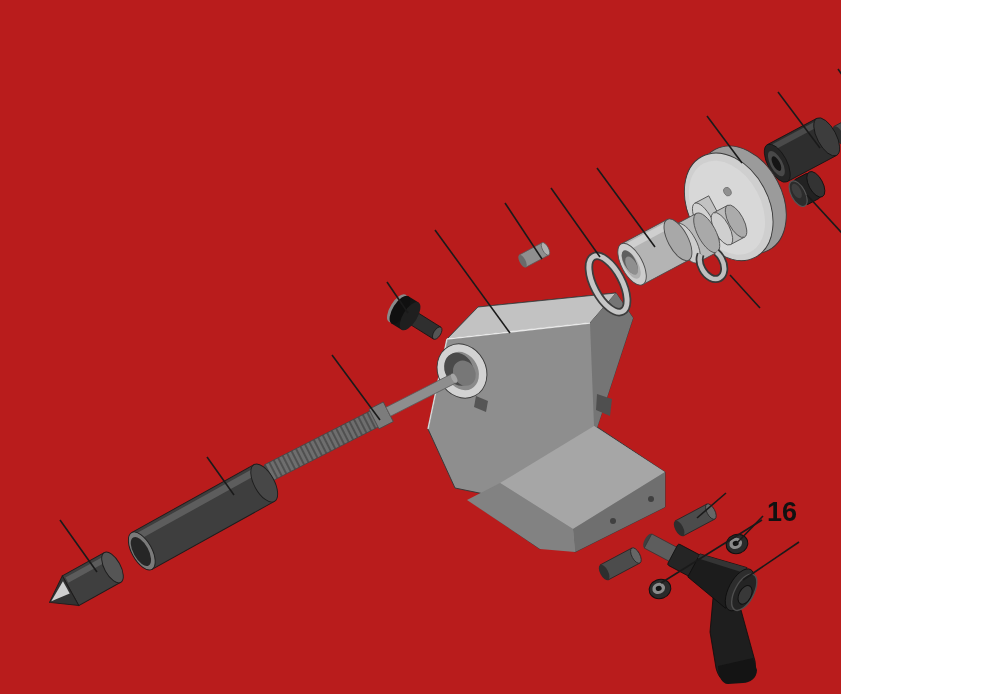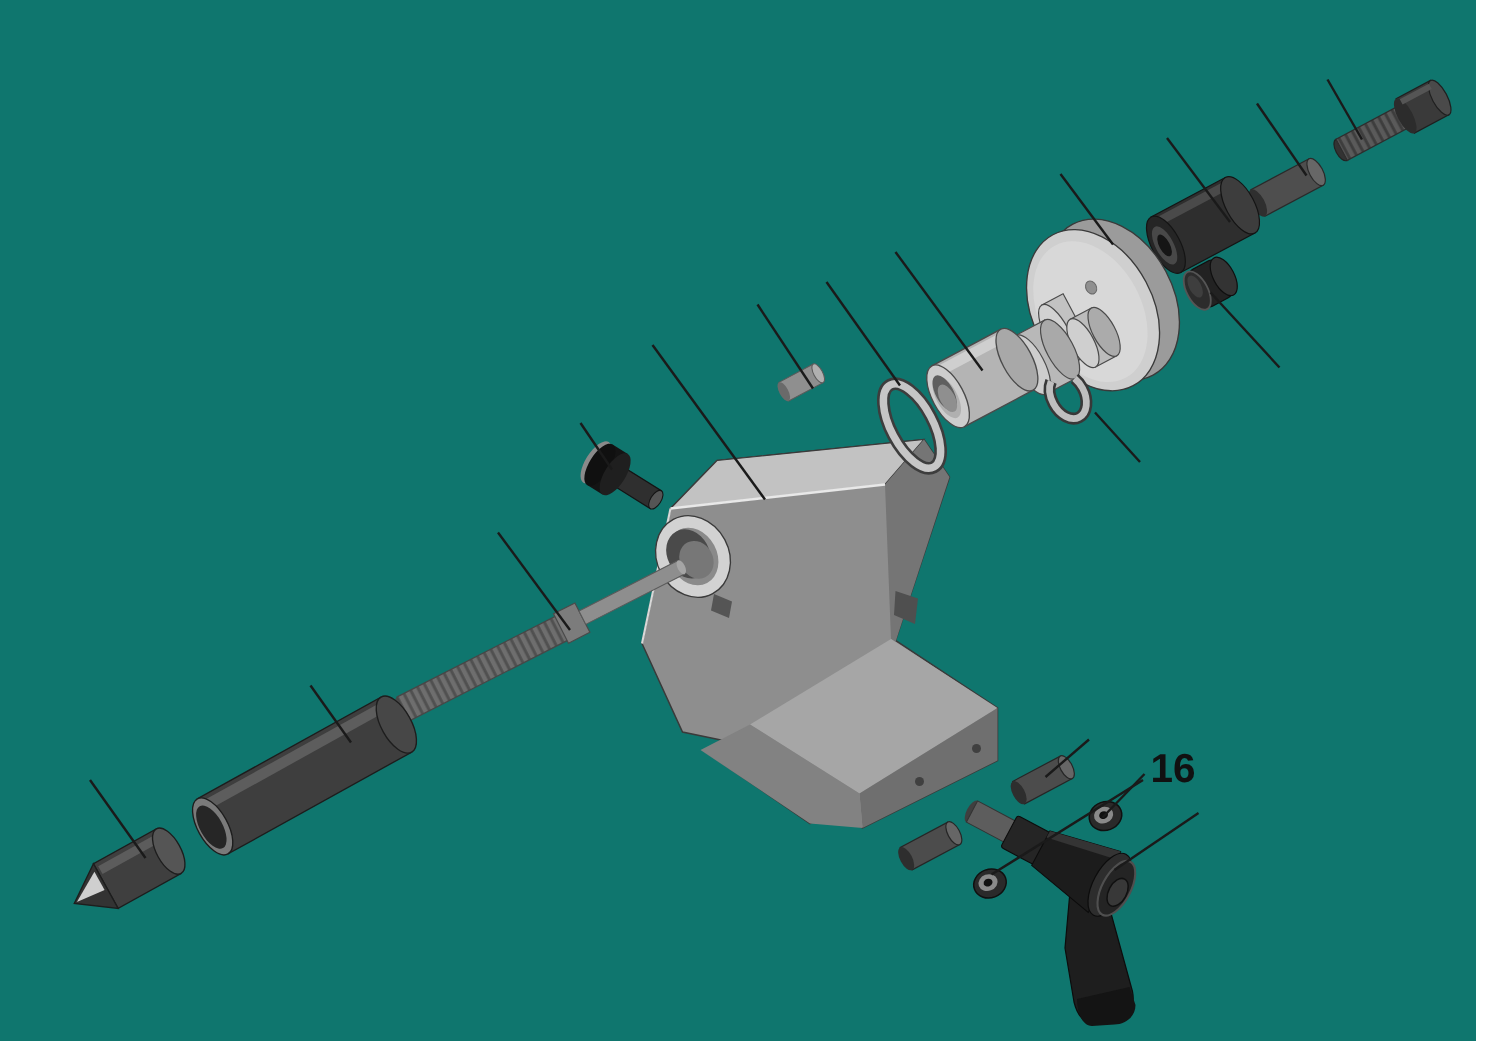--- a/index.html
+++ b/index.html
@@ -1,16 +1,16 @@
 <!DOCTYPE html>
 <html><head>
 <meta charset="utf-8">
 <style>
   html,body{margin:0;padding:0;background:#ffffff;}
-  .stage{position:relative;width:984px;height:694px;background:#0f766e;overflow:hidden;
+  .stage{position:relative;width:841px;height:694px;background:#b91c1c;overflow:hidden;
          font-family:"Liberation Sans", sans-serif;}
   svg{position:absolute;left:0;top:0;}
   .callout-label{font-family:"Liberation Sans", sans-serif;font-weight:bold;font-size:27px;fill:#111;}
 </style>
 </head>
 <body>
 
 <div class="stage">
 <svg width="1000" height="694" viewBox="0 0 1000 694">
   <defs>

